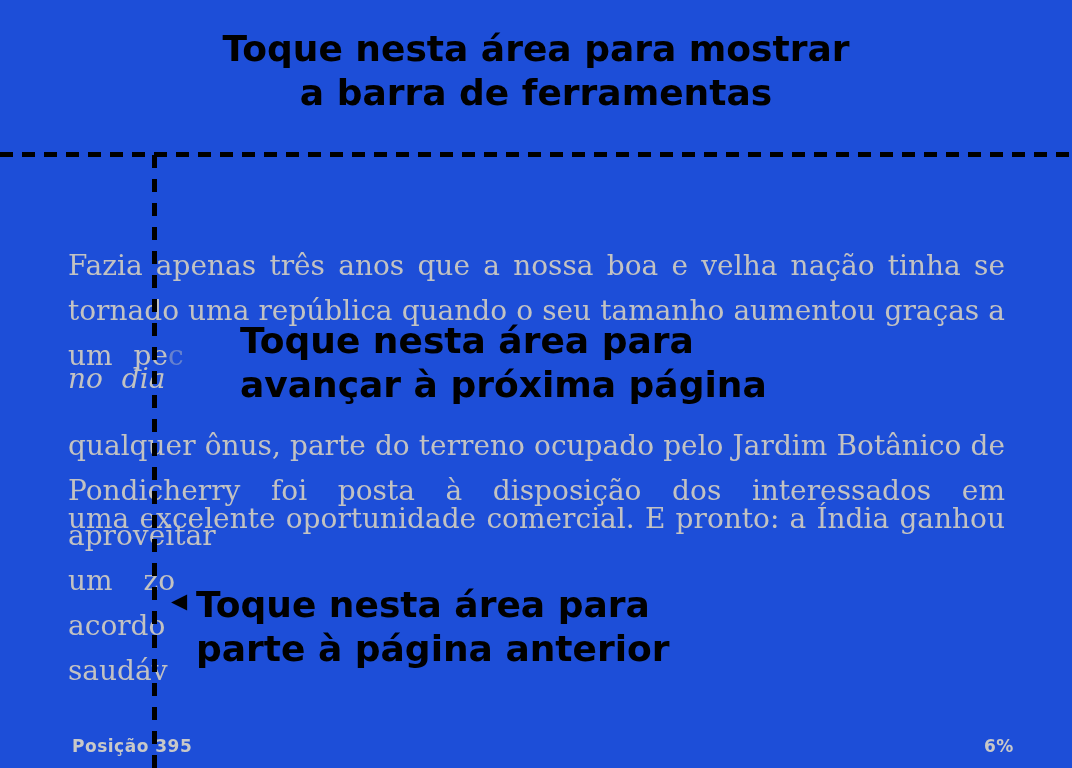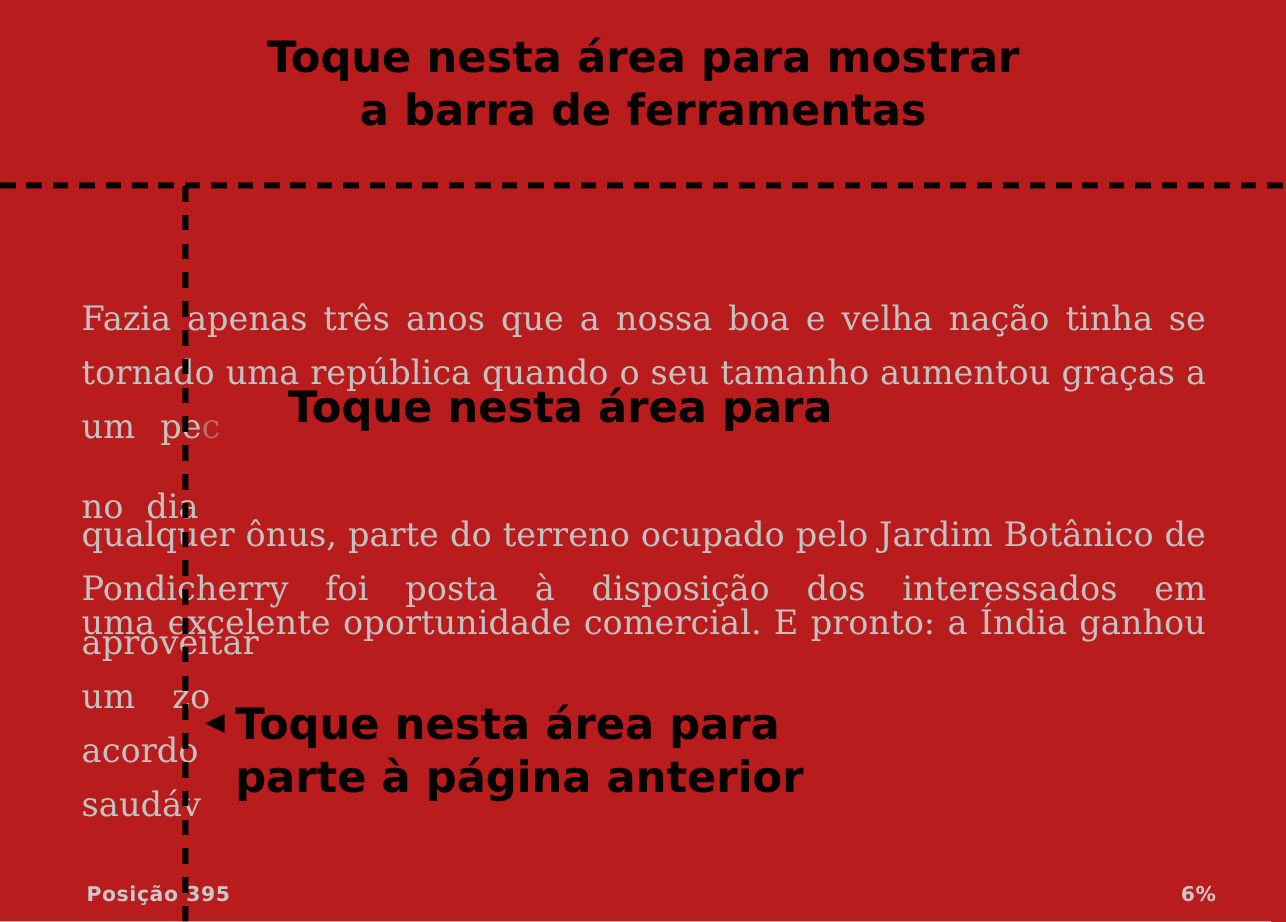--- a/index.html
+++ b/index.html
@@ -1,19 +1,19 @@
 <!DOCTYPE html>
 <html><head>
 <meta charset="utf-8">
 <style>
   html,body{margin:0;padding:0;background:#ffffff;}
   #screen{
     position:relative;
     width:1072px;height:768px;
-    background:#b91c1c;
+    background:#1d4ed8;
     overflow:hidden;
     font-family:"DejaVu Sans", sans-serif;
   }
   
   .hint{
     position:absolute;
     color:#000000;
     font-family:"DejaVu Sans", sans-serif;
     font-weight:bold;
     font-size:36px;
@@ -104,35 +104,36 @@
 
   <div class="book-line" style="top:243px;">Fazia apenas três anos que a nossa boa e velha nação tinha se</div>
   <div class="book-line" style="top:288px;">tornado uma república quando o seu tamanho aumentou graças a</div>
   <div class="book-line" style="top:423px;">qualquer ônus, parte do terreno ocupado pelo Jardim Botânico de</div>
   <div class="book-line" style="top:468px;">Pondicherry foi posta à disposição dos interessados em aproveitar</div>
   <div class="book-line" style="top:496px;">uma excelente oportunidade comercial. E pronto: a Índia ganhou</div>
 
   <div class="book-frag" style="top:333px;word-spacing:12px;">
     <span>um pe</span><span class="ghost">c</span>
   </div>
-  <div class="book-frag" style="top:400px;word-spacing:10px;">
+  <div class="book-frag" style="top:356px;word-spacing:10px;font-style:italic;">
     <span>no dia</span><span class="ghost"></span>
   </div>
   <div class="book-frag" style="top:558px;word-spacing:22px;">
     <span>um zo</span><span class="ghost"></span>
   </div>
   <div class="book-frag" style="top:603px;">
     <span>acordo</span><span class="ghost"></span>
   </div>
   <div class="book-frag" style="top:648px;text-align:center;">
     <span>saudáv</span><span class="ghost"></span>
   </div>
 
   <div class="hint" style="left:240px;top:319px;">
     <div>Toque nesta área para</div>
+    <div>avançar à próxima página</div>
   </div>
 
   <span class="arrow">◀</span>
   <div class="hint" style="left:196px;top:583px;">
     <div>Toque nesta área para</div>
     <div>parte à página anterior</div>
   </div>
 
   <div class="status" style="left:57px;margin-left:15px;">Posição 395</div>
   <div class="status" style="left:984px;">6%</div>

